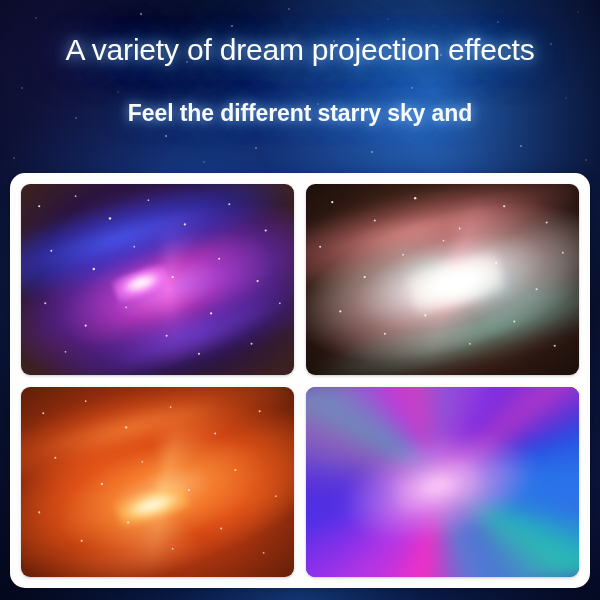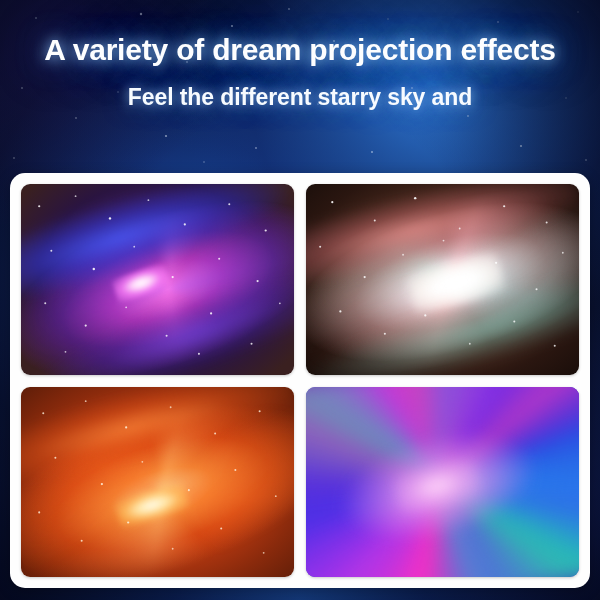--- a/index.html
+++ b/index.html
@@ -19,25 +19,25 @@
   .g4{background:radial-gradient(ellipse 40% 45% at 8% 8%, rgba(38,24,86,.8) 0%, rgba(14,16,56,0) 70%);}
   .g5{background:radial-gradient(ellipse 45% 50% at 96% 88%, rgba(24,40,110,.85) 0%, rgba(10,18,56,0) 72%);}
   .vignette{position:absolute;inset:0;
     background:radial-gradient(ellipse 78% 72% at 50% 45%, rgba(0,0,0,0) 38%, rgba(4,8,32,.55) 80%, rgba(3,6,26,.85) 100%);}
   .stars{position:absolute;inset:0;}
 
   
   .titles{position:absolute;left:0;top:0;width:600px;text-align:center;z-index:5;}
   .headline{
     margin:0;padding-top:33px;
-    font-size:30px;font-weight:700;color:#fdfeff;letter-spacing:-.2px;
+    font-size:30px;font-weight:400;color:#fdfeff;letter-spacing:-.2px;
     text-shadow:0 0 14px rgba(150,205,255,.95),0 0 30px rgba(70,150,245,.75),0 0 52px rgba(40,110,220,.5);
   }
   .sub{
-    margin:0;padding-top:15px;
+    margin:16px;padding-top:15px;
     font-size:23px;font-weight:700;color:#f7fbff;line-height:31px;letter-spacing:-.1px;
     text-shadow:0 0 12px rgba(150,205,255,.85),0 0 26px rgba(60,140,240,.6);
   }
 
   
   .card{
     position:absolute;left:10px;top:173px;width:580px;height:415px;
     background:#fefefe;border-radius:15px;z-index:6;
     box-shadow:0 3px 14px rgba(0,0,0,.30);
     padding:11px;box-sizing:border-box;

